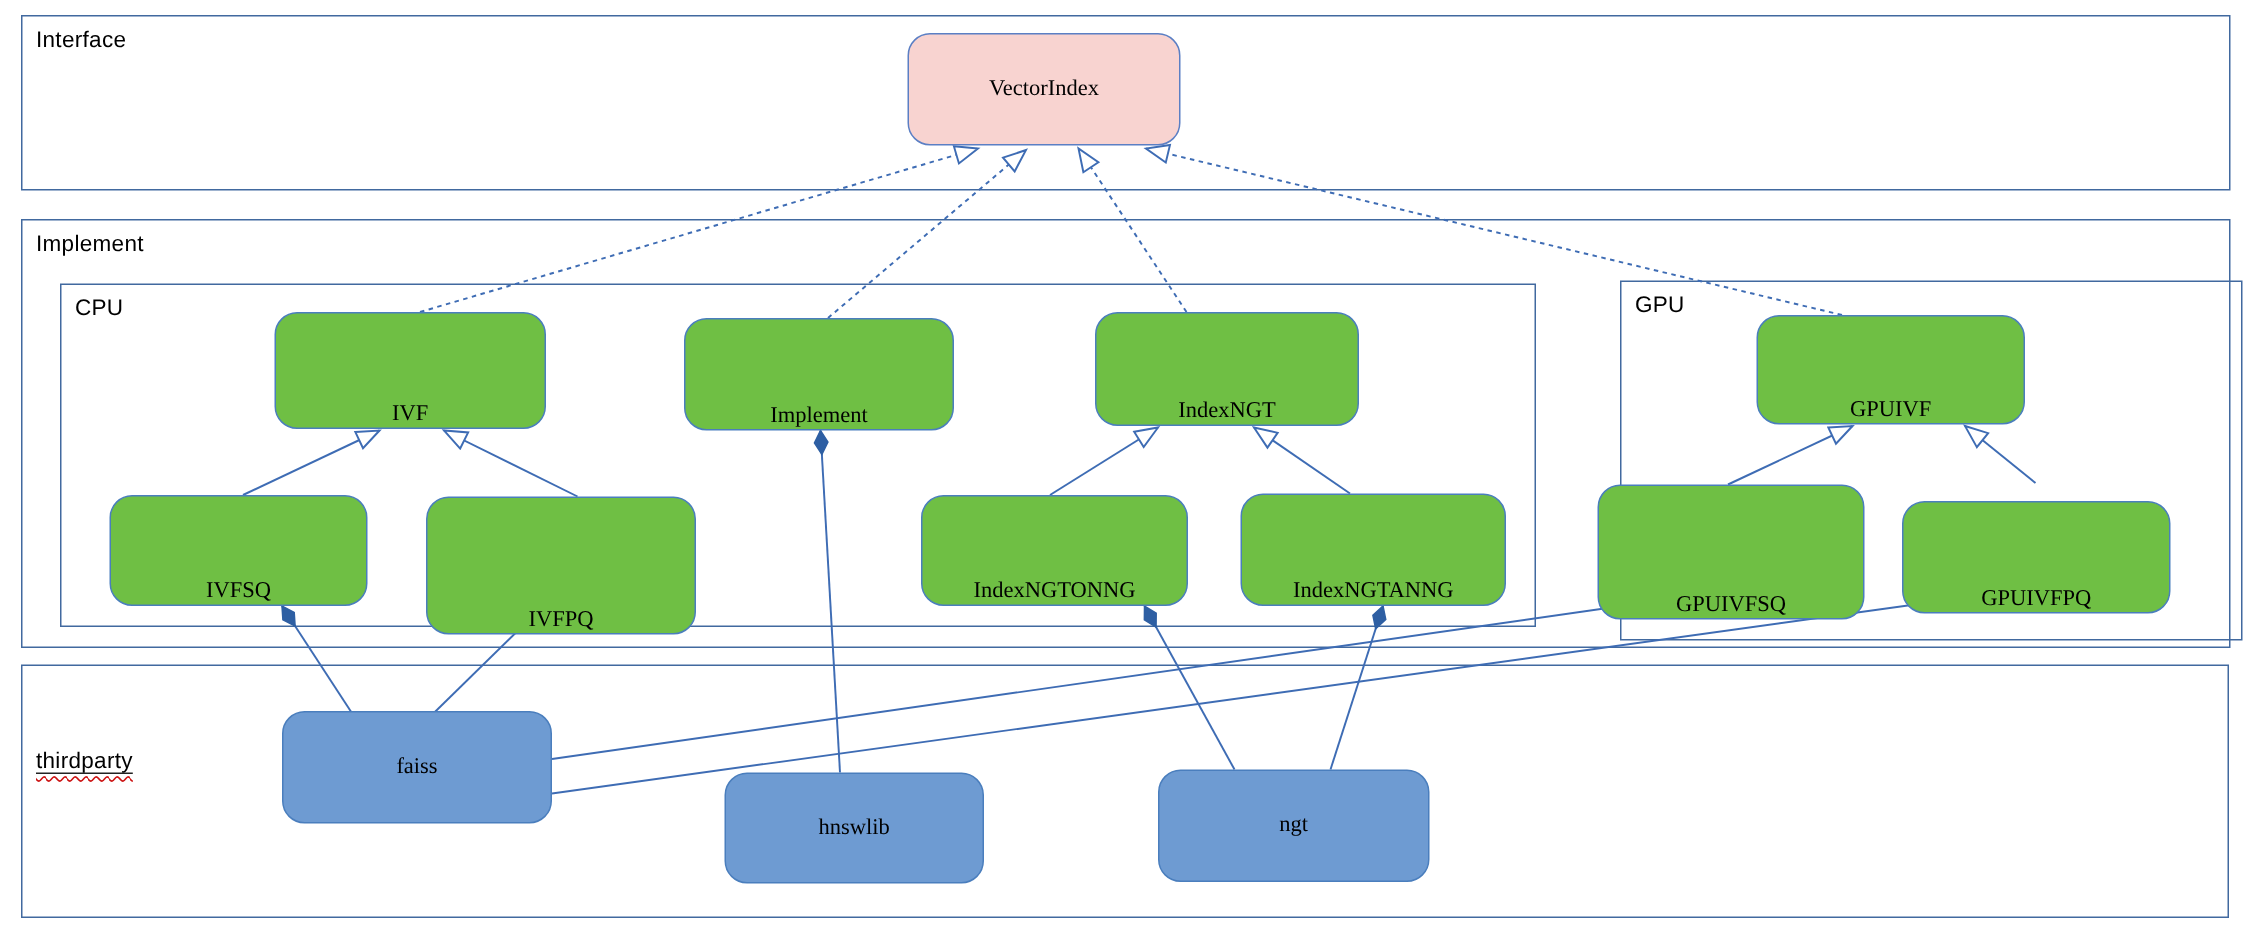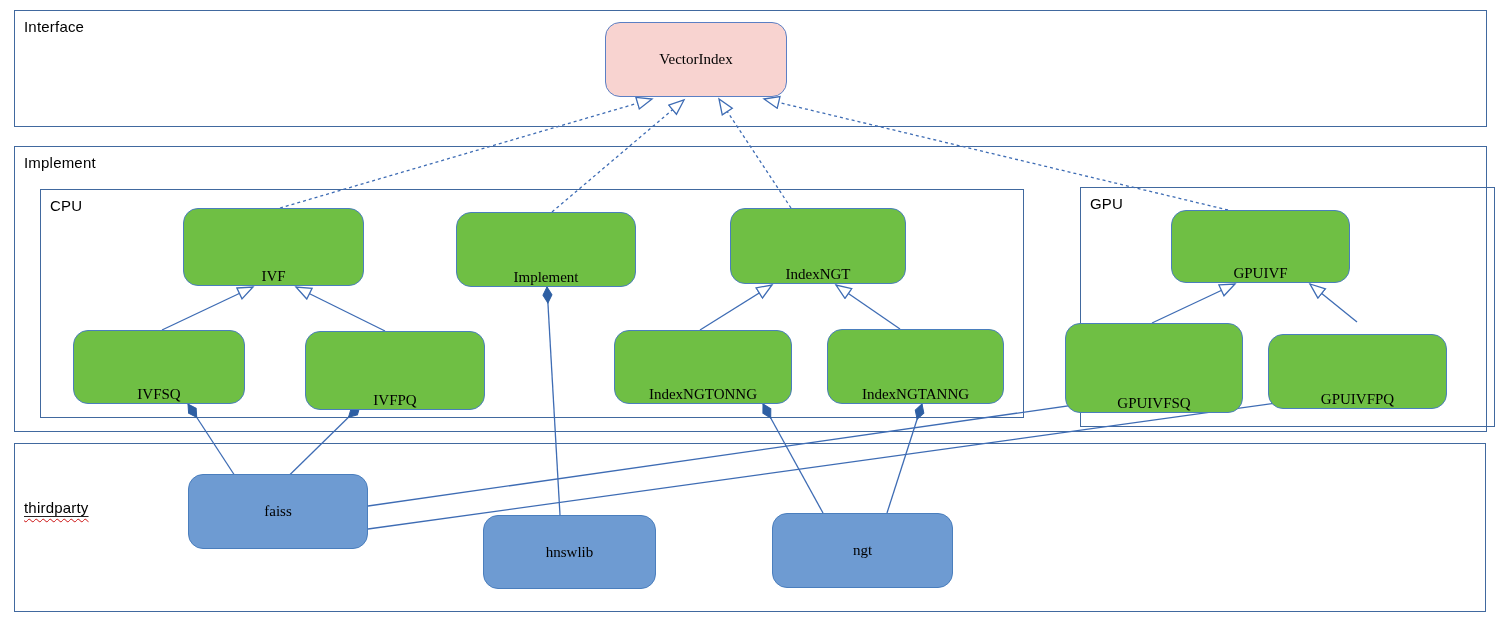--- a/index.html
+++ b/index.html
@@ -84,21 +84,21 @@
   </div>
   <div class="node green" style="left:456px;top:212px;width:180px;height:75px;">
     <span>Implement</span>
   </div>
   <div class="node green" style="left:704px;top:208px;width:176px;height:76px;margin-left:26px;">
     <span>IndexNGT</span>
   </div>
   <div class="node green" style="left:73px;top:330px;width:172px;height:74px;">
     <span>IVFSQ</span>
   </div>
-  <div class="node green" style="left:305px;top:331px;width:180px;height:79px;">
+  <div class="node green" style="left:284px;top:331px;width:180px;height:92px;">
     <span>IVFPQ</span>
   </div>
   <div class="node green" style="left:614px;top:330px;width:178px;height:74px;">
     <span>IndexNGTONNG</span>
   </div>
   <div class="node green" style="left:827px;top:329px;width:177px;height:75px;">
     <span>IndexNGTANNG</span>
   </div>
 
   <div class="node green" style="left:1171px;top:210px;width:179px;height:73px;">

